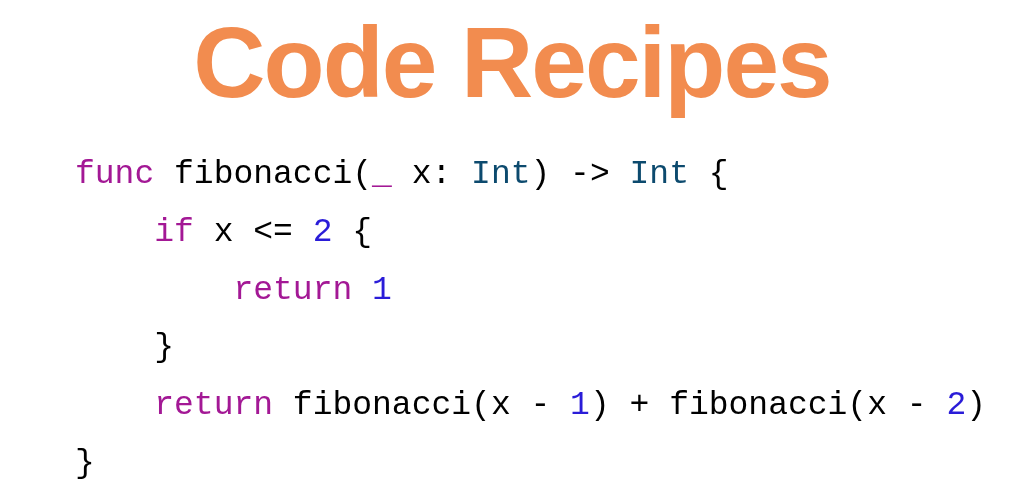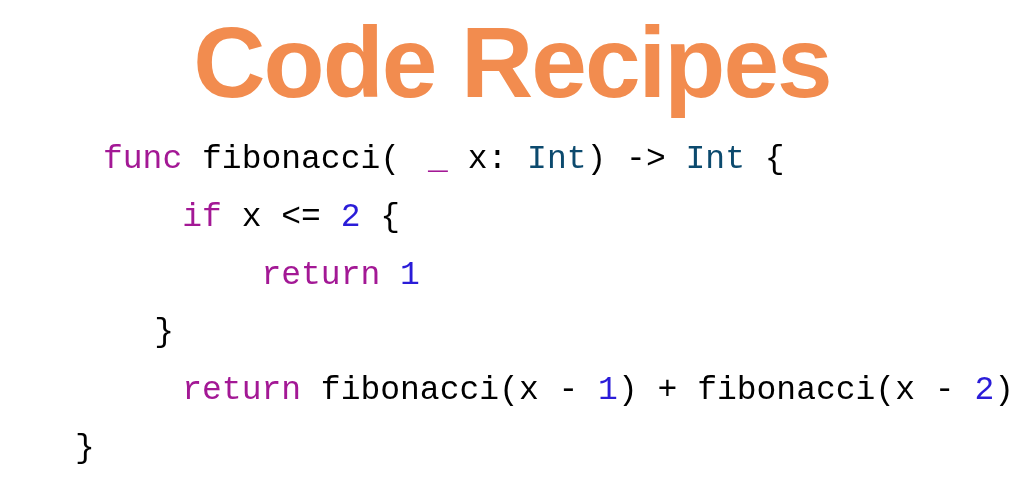--- a/index.html
+++ b/index.html
@@ -13,31 +13,31 @@
       background: #ffffff;
       font-family: Verdana, Geneva, sans-serif;
       padding-top: 5px;
     }
     .title {
       text-align: center;
       font-size: 100px;
       font-weight: bold;
       color: #f28c4f;
       letter-spacing: -2px;
-      margin-bottom: 11px;
+      margin-bottom: 26px;
     }
     .code-block {
       font-family: Menlo, Monaco, "Courier New", monospace;
       font-size: 33px;
       line-height: 1.75;
       padding-left: 75px;
       white-space: pre;
       color: #000000;
     }
-    .kw { color: #a31895; margin-left: 28px; }
+    .kw { color: #a31895; }
     .type { color: #0c4a6e; }
     .num { color: #2a1cd8; }
   </style>
 </head>
 <body>
 
 <div class="title">Code Recipes</div>
 
 <div class="code-block"><span><span class="kw">func</span><span> fibonacci(</span><span class="kw">_</span><span> x: </span><span class="type">Int</span><span>) -&gt; </span><span class="type">Int</span><span> {</span></span>
 <span><span>    </span><span class="kw">if</span><span> x &lt;= </span><span class="num">2</span><span> {</span></span>

